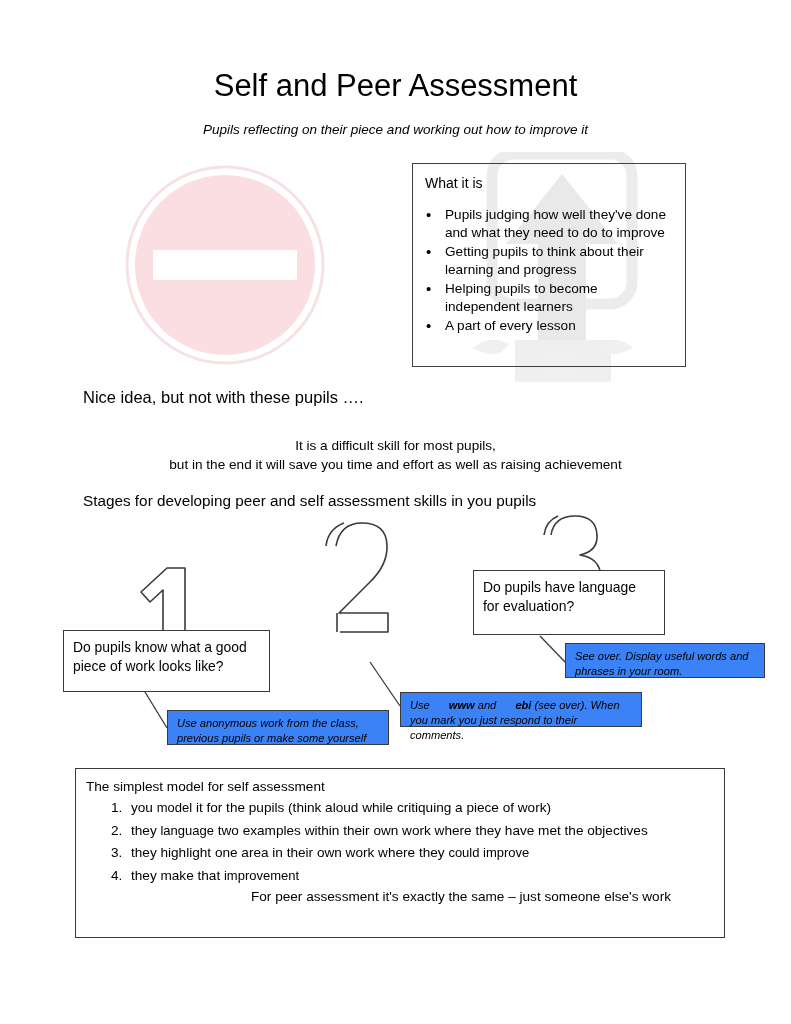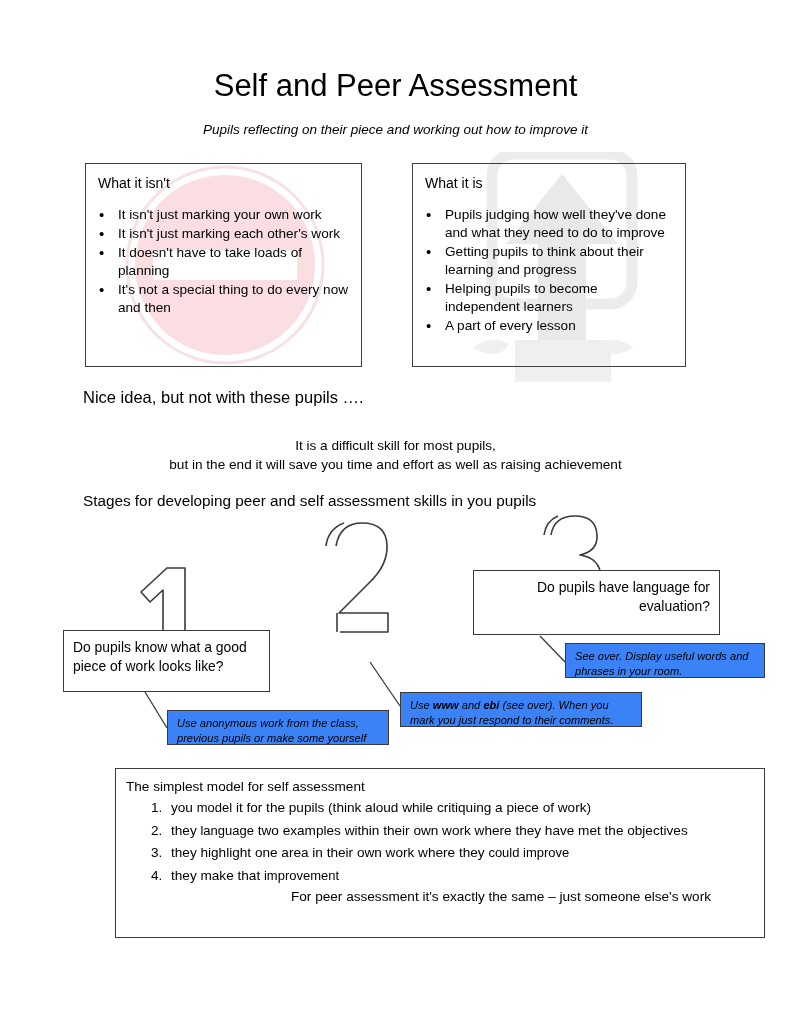--- a/index.html
+++ b/index.html
@@ -67,36 +67,36 @@
 
   
   .diagram{position:absolute;left:0;top:0;width:791px;height:1024px;}
   .sbox{
     position:absolute;border:1.4px solid #3a3a3a;background:#fff;
     box-sizing:border-box;font-size:13.9px;line-height:1.36;
     padding:7px 9px 5px 9px;
   }
   .sbox1{left:63px;top:630px;width:207px;height:62px;}
   .sbox2{left:268px;top:600px;width:211px;height:62px;}
-  .sbox3{left:473px;top:570px;width:247px;height:65px;text-align:right;}
+  .sbox3{left:473px;top:570px;width:192px;height:65px;}
 
   .abox{
     position:absolute;border:1.2px solid #3a3a3a;background:#3b82f6;
     box-sizing:border-box;font-size:11.1px;font-style:italic;line-height:1.36;
     padding:5px 8px 4px 9px;
   }
   .abox1{left:167px;top:710px;width:222px;height:35px;}
   .abox2{left:400px;top:692px;width:242px;height:35px;}
   .abox3{left:565px;top:643px;width:200px;height:35px;}
-  .abox b{font-style:italic;font-weight:bold;}
+  .abox b{font-style:italic;font-weight:bold;margin-left:16px;}
 
   
   .bbox{
     position:absolute;left:75px;top:768px;width:650px;height:170px;
-    border:1.4px solid #3a3a3a;box-sizing:border-box;padding:9px 10px 0 10px;margin-left:40px;
+    border:1.4px solid #3a3a3a;box-sizing:border-box;padding:9px 10px 0 10px;
   }
   .bbox .lead{font-size:13.6px;line-height:1.3;}
   .bbox ol{margin:3px 0 0 0;padding-left:40px;font-size:13.6px;line-height:1.3;}
   .bbox ol li{margin-bottom:5px;padding-left:5px;}
   .big{font-size:13px;}
   .bbox .tail{
     font-size:13.6px;margin-left:165px;margin-top:-2px;display:block;line-height:1.3;
   }
 </style>
 </head>
@@ -119,29 +119,20 @@
     <g fill="#f0f0f0">
       <path d="M18 196 q16 -14 36 -4 q-10 18 -36 4 Z"></path>
       <path d="M178 196 q-16 -14 -36 -4 q10 18 36 4 Z"></path>
       <path d="M62 212 q40 -16 86 0 q-42 16 -86 0 Z"></path>
     </g>
   </svg>
 
   <div class="title">Self and Peer Assessment</div>
   <div class="subtitle">Pupils reflecting on their piece and working out how to improve it</div>
 
-  <div class="tbox left">
-    <h4>What it isn't</h4>
-    <ul>
-      <li>It isn't just marking your own work</li>
-      <li>It isn't just marking each other's work</li>
-      <li>It doesn't have to take loads of planning</li>
-      <li>It's not a special thing to do every now and then</li>
-    </ul>
-  </div>
 
   <div class="tbox right">
     <h4>What it is</h4>
     <ul>
       <li>Pupils judging how well they've done and what they need to do to improve</li>
       <li>Getting pupils to think about their learning and progress</li>
       <li>Helping pupils to become independent learners</li>
       <li>A part of every lesson</li>
     </ul>
   </div>

